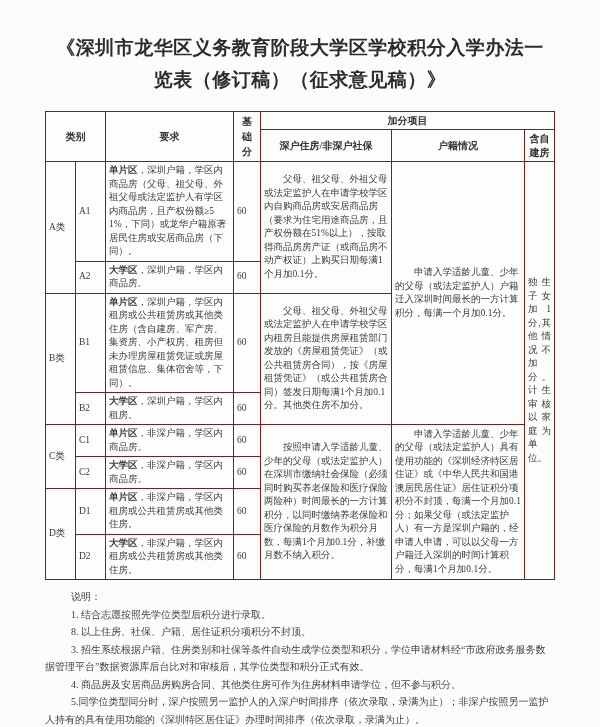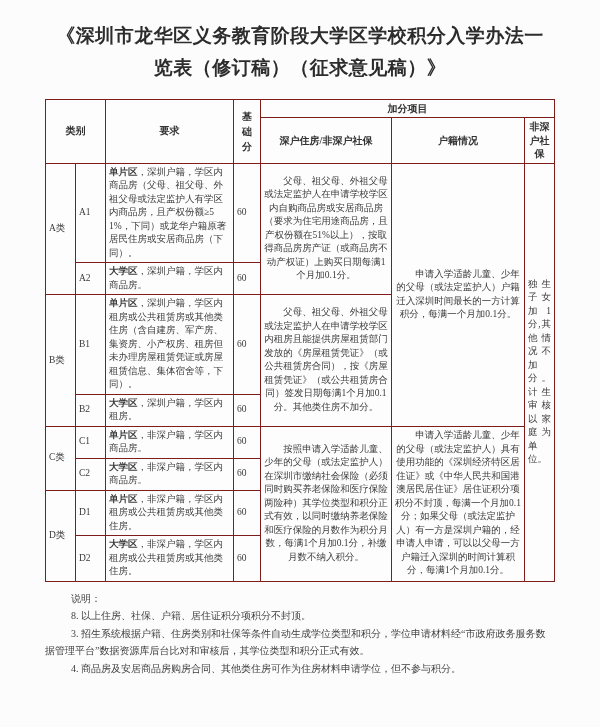--- a/index.html
+++ b/index.html
@@ -3,21 +3,21 @@
 <meta charset="utf-8">
 <style>
   html,body{margin:0;padding:0;}
   body{
     width:600px;height:727px;
     background:#fcfcfc;
     font-family:"Liberation Serif","DejaVu Serif",serif;
     color:#333;
     overflow:hidden;
   }
-  .page{padding-top:20px;}
+  .page{padding-top:32px;}
   .doc-title{
     width:500px;margin:0 auto 14px auto;
     font-size:19px;font-weight:bold;color:#2c2c2c;
     text-align:center;line-height:1.7;
     letter-spacing:0.5px;
   }
   table.points-table{
     border-collapse:collapse;table-layout:fixed;
     margin-left:45px;width:509px;
     background:#fdfdfd;
@@ -33,21 +33,21 @@
     border:1px solid #7f1d1d;
     font-size:9.5px;line-height:13.5px;
     padding:2px 3px;color:#3a3a3a;
     vertical-align:middle;
     word-break:break-all;
   }
   .points-table th{font-weight:bold;text-align:center;font-size:10px;color:#333;}
   .t-center{text-align:left;}
   .v-top{vertical-align:top;}
   .v-mid{vertical-align:middle;}
-  .para{text-indent:2em;text-align:center;}
+  .para{text-indent:2em;}
   .vert-head{width:1.2em;margin:0 auto;line-height:15px;}
   .req-bold{font-weight:bold;text-align:center;}
   .jisheng-cell{line-height:16px;text-align:justify;}
   .notes{
     margin:8px 45px 8px 45px;
     font-size:10px;line-height:17.5px;color:#3f3f3f;
   }
   .notes p{margin:0;}
   .notes .notes-label{text-indent:2.6em;}
   .notes .note-item{text-indent:2.6em;}
@@ -74,21 +74,21 @@
         <th colspan="2" rowspan="2">类别</th>
         <th rowspan="2">要求</th>
         <th rowspan="2">
             <div class="vert-head">基础分</div>
           </th>
         <th colspan="3">加分项目</th>
       </tr>
       <tr>
         <th>深户住房/非深户社保</th>
         <th>户籍情况</th>
-        <th>非深户社保</th>
+        <th>含自建房</th>
       </tr>
     </thead>
     <tbody>
       <tr>
         <td rowspan="2" class="t-center">A类</td>
         <td class="t-center">A1</td>
         <td class="v-top"><span class="req-bold">单片区</span><span>，深圳户籍，学区内商品房（父母、祖父母、外祖父母或法定监护人有学区内商品房，且产权份额≥51%，下同）或龙华户籍原著居民住房或安居商品房（下同）。</span></td>
         <td class="t-center">60</td>
         <td rowspan="2" class="v-top">
             <div class="para">父母、祖父母、外祖父母或法定监护人在申请学校学区内自购商品房或安居商品房（要求为住宅用途商品房，且产权份额在51%以上），按取得商品房房产证（或商品房不动产权证）上购买日期每满1个月加0.1分。</div>
@@ -116,21 +116,21 @@
         <td class="t-center">B2</td>
         <td class="v-top"><span class="req-bold">大学区</span><span>，深圳户籍，学区内租房。</span></td>
         <td class="t-center">60</td>
       </tr>
       <tr>
         <td rowspan="2" class="t-center">C类</td>
         <td class="t-center">C1</td>
         <td class="v-top"><span class="req-bold">单片区</span><span>，非深户籍，学区内商品房。</span></td>
         <td class="t-center">60</td>
         <td rowspan="4" class="v-top">
-            <div class="para">按照申请入学适龄儿童、少年的父母（或法定监护人）在深圳市缴纳社会保险（必须同时购买养老保险和医疗保险两险种）其学位类型和积分正式有效，以同时缴纳养老保险和医疗保险的月数作为积分月数，每满1个月加0.1分，补缴月数不纳入积分。</div>
+            <div class="para">按照申请入学适龄儿童、少年的父母（或法定监护人）在深圳市缴纳社会保险（必须同时购买养老保险和医疗保险两险种）时间最长的一方计算积分，以同时缴纳养老保险和医疗保险的月数作为积分月数，每满1个月加0.1分，补缴月数不纳入积分。</div>
           </td>
         <td rowspan="4" class="v-top">
             <div class="para">申请入学适龄儿童、少年的父母（或法定监护人）具有使用功能的《深圳经济特区居住证》或《中华人民共和国港澳居民居住证》居住证积分项积分不封顶，每满一个月加0.1分；如果父母（或法定监护人）有一方是深圳户籍的，经申请人申请，可以以父母一方户籍迁入深圳的时间计算积分，每满1个月加0.1分。</div>
           </td>
       </tr>
       <tr>
         <td class="t-center">C2</td>
         <td class="v-top"><span class="req-bold">大学区</span><span>，非深户籍，学区内商品房。</span></td>
         <td class="t-center">60</td>
       </tr>
@@ -143,18 +143,20 @@
       <tr>
         <td class="t-center">D2</td>
         <td class="v-top"><span class="req-bold">大学区</span><span>，非深户籍，学区内租房或公共租赁房或其他类住房。</span></td>
         <td class="t-center">60</td>
       </tr>
     </tbody>
   </table>
 
   <div class="notes">
     <p class="notes-label">说明：</p>
+    <p class="note-item">1. 结合志愿按照先学位类型后积分进行录取。</p>
     <p class="note-item">8. 以上住房、社保、户籍、居住证积分项积分不封顶。</p>
     <p class="note-item">3. 招生系统根据户籍、住房类别和社保等条件自动生成学位类型和积分，学位申请材料经“市政府政务服务数据管理平台”数据资源库后台比对和审核后，其学位类型和积分正式有效。</p>
     <p class="note-item">4. 商品房及安居商品房购房合同、其他类住房可作为住房材料申请学位，但不参与积分。</p>
+    <p class="note-item">5.同学位类型同分时，深户按照另一监护人的入深户时间排序（依次录取，录满为止）；非深户按照另一监护人持有的具有使用功能的《深圳特区居住证》办理时间排序（依次录取，录满为止）。</p>
   </div>
 
 </div>
 
 </body></html>

